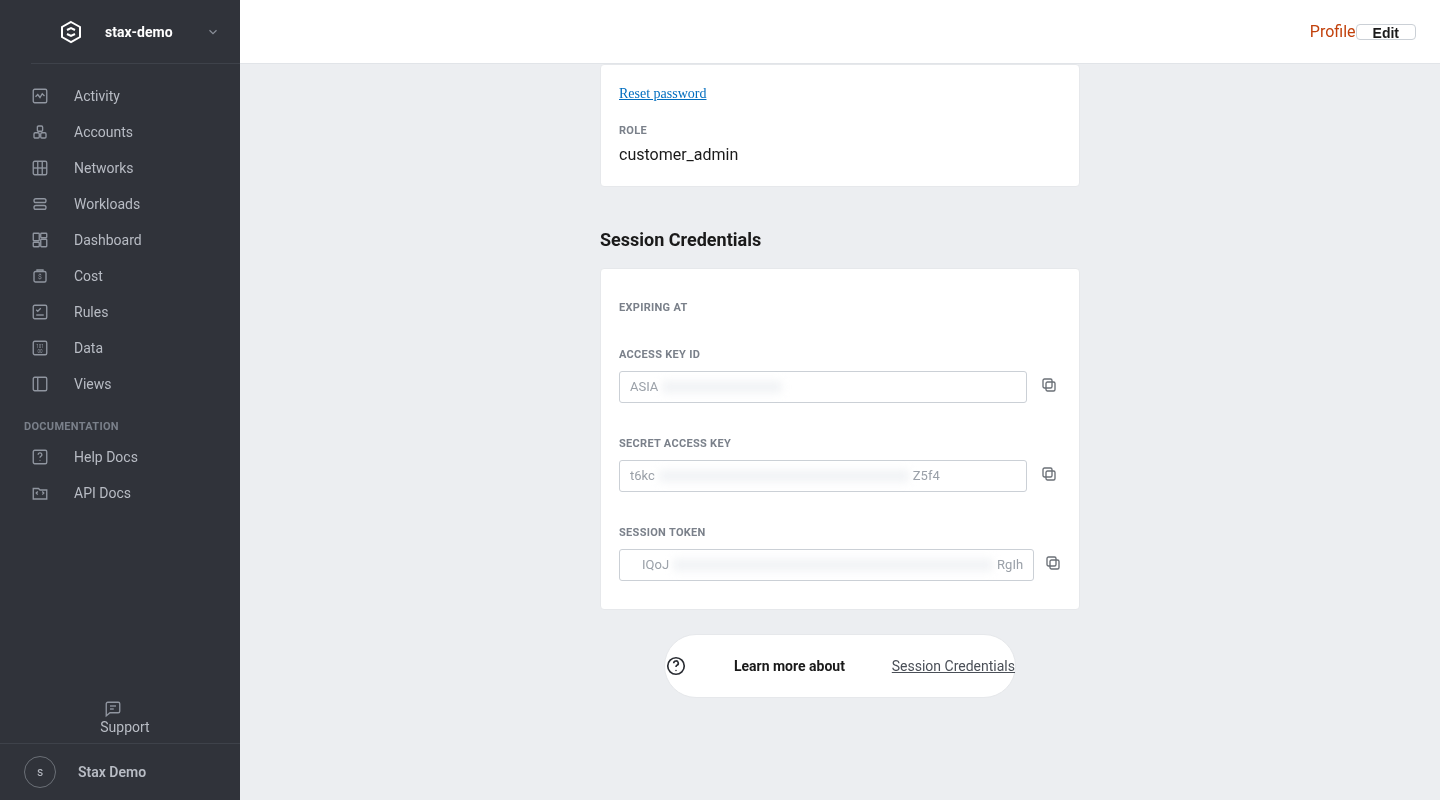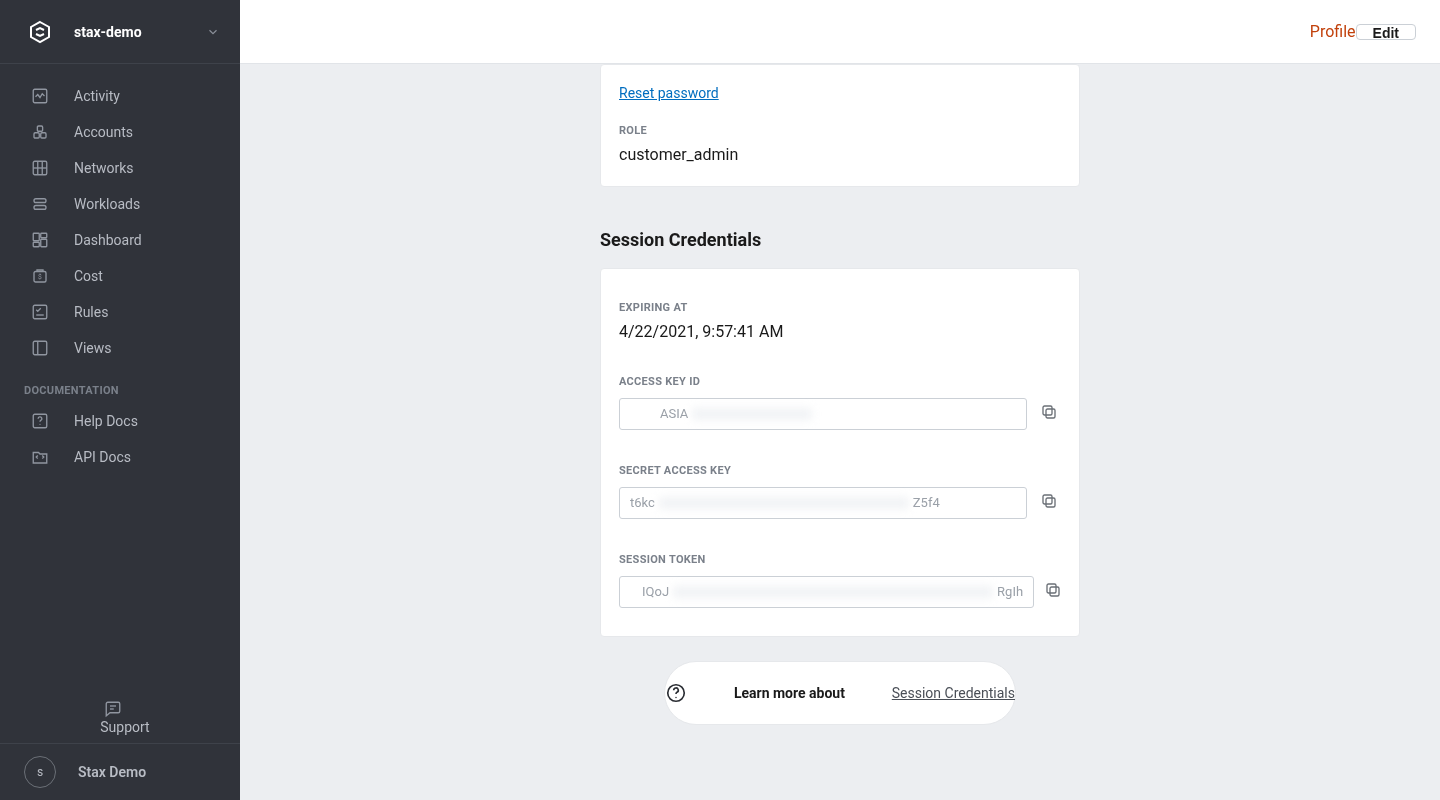--- a/index.html
+++ b/index.html
@@ -1,20 +1,20 @@
 <!DOCTYPE html>
 <html><head>
 <meta charset="utf-8">
 <style>
 * { margin:0; padding:0; box-sizing:border-box; }
 body { font-family: -apple-system, BlinkMacSystemFont, "Segoe UI", Roboto, Helvetica, Arial, sans-serif; background:#ECEEF1; color:#1A1A1A; height:800px; width:1440px; overflow:hidden; }
 
 
 .sidebar { position:fixed; top:0; left:0; width:240px; height:800px; background:#30333A; color:#B5B9C2; display:flex; flex-direction:column; }
-.org-switch { height:64px; display:flex; align-items:center; padding:0 20px 0 28px; border-bottom:1px solid #3E424A; cursor:pointer; }
+.org-switch { height:64px; display:flex; align-items:center; padding:0 20px 0 28px; border-bottom:1px solid #3E424A; cursor:pointer;margin-left:31px; }
 .org-switch .logo { width:24px; height:24px; color:#fff; margin-right:22px; }
 .org-switch .name { color:#fff; font-weight:700; font-size:14px; flex:1; }
 .org-switch .chev { color:#8A8F99; }
 
 .nav-section { padding-top:14px; }
 .nav-item { display:flex; align-items:center; height:36px; padding:0 20px 0 30px; cursor:pointer; font-size:14px; font-weight:400; color:#B8BCC4; }
 .nav-item .icon { width:20px; height:20px; margin-right:24px; color:#9096A0; display:flex; align-items:center; justify-content:center; }
 .nav-heading { font-size:11px; letter-spacing:.3px; font-weight:700; color:#7A808A; padding:18px 20px 6px 24px; }
 
 .sidebar-footer { margin-top:auto; }
@@ -28,21 +28,21 @@
 .header { position:fixed; top:0; left:240px; right:0; height:64px; background:#fff; border-bottom:1px solid #E1E4E8; display:flex; align-items:center; padding:0 24px; z-index:5;}
 .header h1 { font-size:16px; font-weight:400; color:#c2410c; flex:1;text-align:right; }
 .edit-btn { height:16px; padding:0 16px; background:#fff; border:1px solid #CBD0D6; border-radius:4px; font-size:14px; font-weight:600; color:#1A1A1A; cursor:pointer; }
 
 
 .main { position:absolute; top:64px; left:240px; right:0; bottom:0; overflow-y:auto; }
 .wrap { width:480px; margin:0 auto; padding-bottom:40px; }
 
 .card { background:#fff; border:1px solid #E6E8EB; border-radius:4px; }
 .card-top { padding:18px 18px 22px 18px; }
-.link { color:#006DBF; text-decoration:underline; font-size:14px; cursor:pointer; }
+.link { color:#006DBF; text-decoration:underline; font-size:14px; cursor:pointer;font-family:Liberation Serif, serif; }
 .label { font-size:11px; font-weight:700; letter-spacing:.3px; color:#7A808A; text-transform:uppercase; margin-top:22px; }
 .value { font-size:16px; color:#1A1A1A; margin-top:8px; }
 
 h2.section { font-size:18px; font-weight:700; color:#1A1A1A; margin-top:42px; margin-bottom:18px; }
 
 .card2 { background:#fff; border:1px solid #E6E8EB; border-radius:4px; padding:32px 18px 28px 18px; }
 .field-group { margin-top:34px; }
 .field-group:first-of-type { margin-top:0; }
 .field-group.first-exp .label { margin-top:0; }
 .row { display:flex; align-items:center; gap:10px; margin-top:10px; }
@@ -147,20 +147,30 @@
             <polyline points="7 9 9 11 13 7"></polyline>
             <line x1="7" y1="16" x2="17" y2="16"></line>
           </svg>
         </span>
       <span>Rules</span>
     </div>
     <div class="nav-item">
       <span class="icon">
           <svg width="18" height="18" viewBox="0 0 24 24" fill="none" stroke="currentColor" stroke-width="1.8">
             <rect x="3" y="3" width="18" height="18" rx="2"></rect>
+            <text x="12" y="12" text-anchor="middle" font-size="6" fill="currentColor" stroke="none">101</text>
+            <text x="12" y="18" text-anchor="middle" font-size="6" fill="currentColor" stroke="none">00</text>
+          </svg>
+        </span>
+      <span>Data</span>
+    </div>
+    <div class="nav-item">
+      <span class="icon">
+          <svg width="18" height="18" viewBox="0 0 24 24" fill="none" stroke="currentColor" stroke-width="1.8">
+            <rect x="3" y="3" width="18" height="18" rx="2"></rect>
             <line x1="9" y1="3" x2="9" y2="21"></line>
           </svg>
         </span>
       <span>Views</span>
     </div>
 
     <div class="nav-heading">DOCUMENTATION</div>
     <div class="nav-item">
       <span class="icon">
           <svg width="18" height="18" viewBox="0 0 24 24" fill="none" stroke="currentColor" stroke-width="1.8">
@@ -219,28 +229,27 @@
         <div class="value">customer_admin</div>
       </div>
     </div>
 
     <h2 class="section">Session Credentials</h2>
 
     <div class="card2">
 
       <div class="field-group first-exp">
         <div class="label">Expiring At</div>
-        <div class="value">4/22/2021, 9:57:41 AM</div>
       </div>
 
       <div class="field-group">
         <div class="label">Access Key ID</div>
         <div class="row">
           <div class="input">
-            <div class="input-inner" style="padding-top:7px;margin-left:30px;">
+            <div class="input-inner" style="padding-top:7px;">
               <span>ASIA</span>
               <span class="mask blur" style="width:120px;"></span>
             </div>
           </div>
           <div class="copy-btn">
             <svg viewBox="0 0 24 24" fill="none" stroke="currentColor" stroke-width="1.8">
                 <rect x="8" y="8" width="12" height="12" rx="2"></rect>
                 <rect x="4" y="4" width="12" height="12" rx="2"></rect>
               </svg>
           </div>

